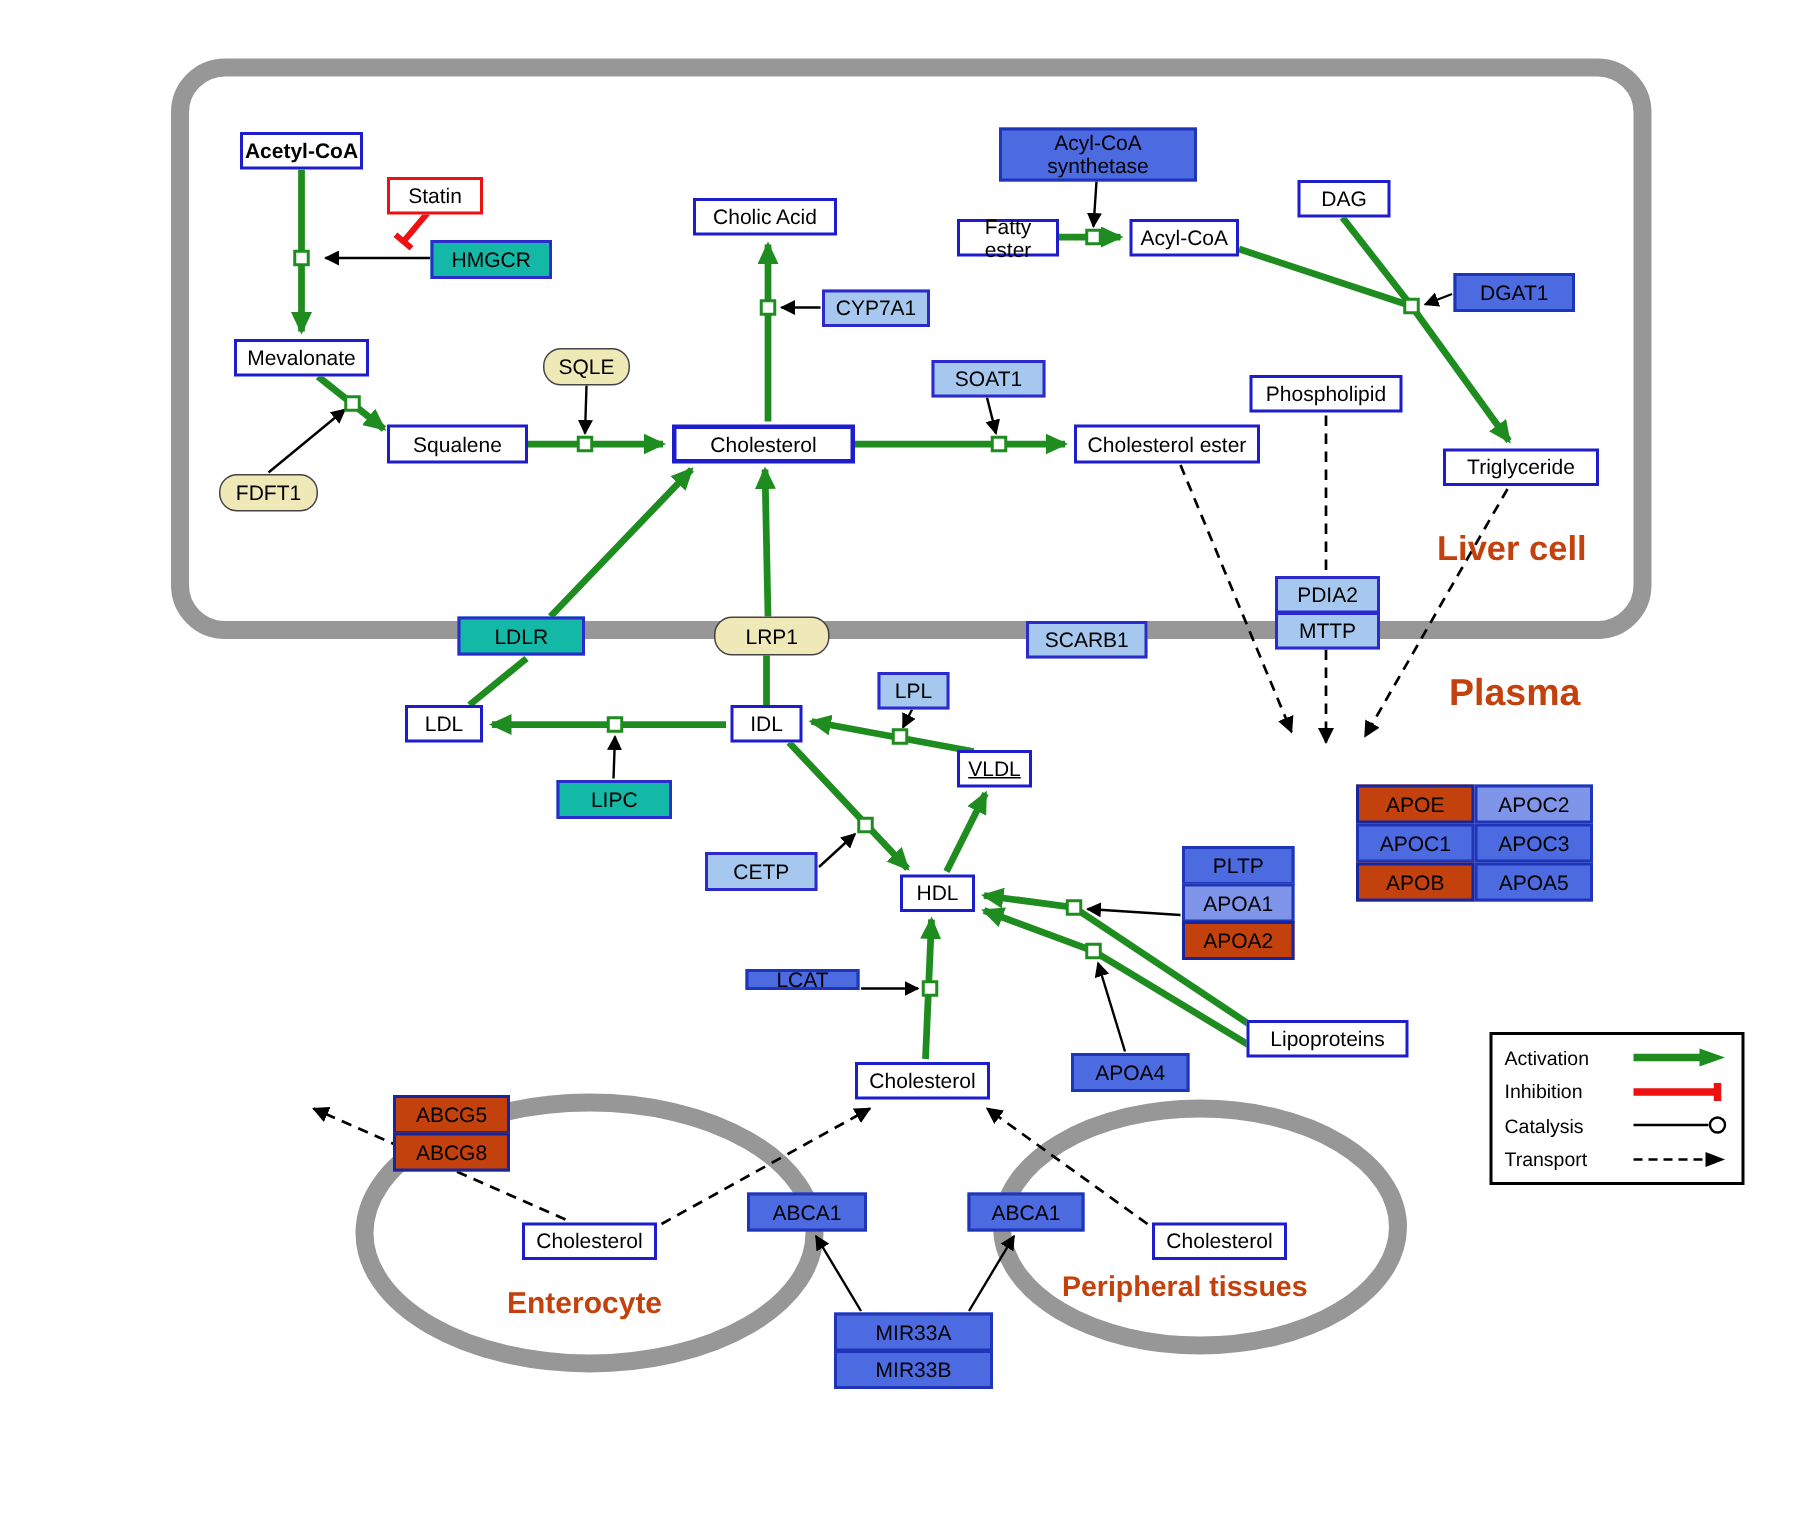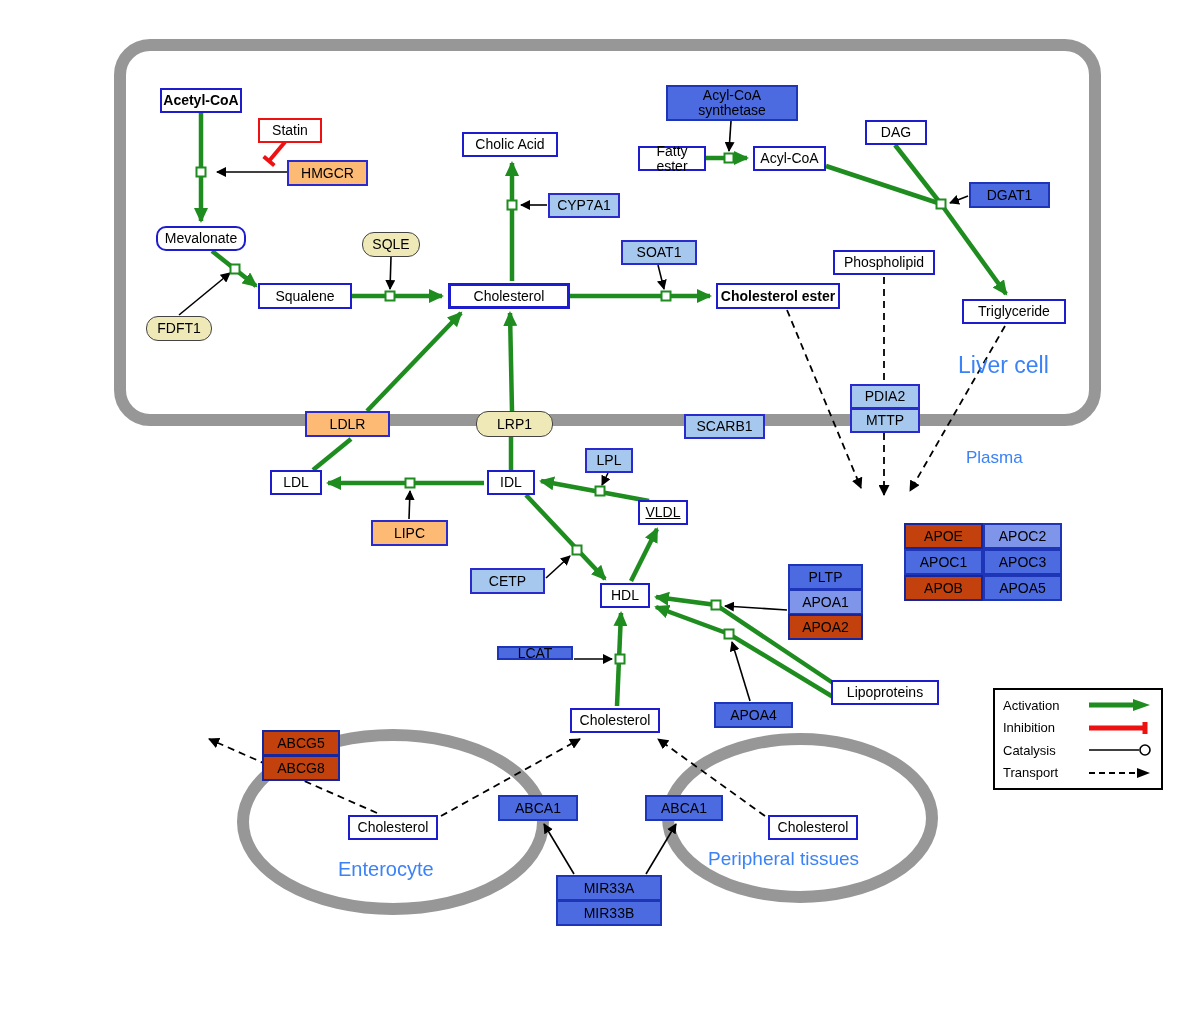--- a/index.html
+++ b/index.html
@@ -13,27 +13,27 @@
   .edge.catalysis{stroke:#000;stroke-width:1.6;}
   .edge.inhibition{stroke:#ee1111;stroke-width:4;}
   .edge.transport{stroke:#000;stroke-width:1.8;stroke-dasharray:7 5;}
   .rxn{fill:#fff;stroke:#1e8c1e;stroke-width:2;}
   .node{position:absolute;display:flex;align-items:center;justify-content:center;
         box-sizing:border-box;text-align:center;font-size:14px;line-height:1.05;color:#000;
         background:#fff;border:2px solid #1d1dcd;white-space:pre-line;pointer-events:auto;}
   .node.metabolite{background:#fff;border-color:#1d1dcd;}
   .node.strong{border-width:3px;}
   .node.statin{background:#fff;border-color:#ee1111;border-width:2.5px;}
-  .node.yellow{background:#fdba74;border-color:#2b2bcd;}
+  .node.yellow{background:#14b8a6;border-color:#2b2bcd;}
   .node.paleyellow{background:#efe9b8;border-color:#444;border-width:1.5px;border-radius:12px;}
   .node.lightblue{background:#a6c8ee;border-color:#2b2bcd;}
   .node.blue{background:#4c6be0;border-color:#1f35b8;}
   .node.bluelight{background:#7e95ea;border-color:#1f35b8;}
   .node.darkblue{background:#c2410c;border-color:#15269e;}
-  .comp-label{position:absolute;font-weight:normal;color:#3b82f6;pointer-events:none;}
+  .comp-label{position:absolute;font-weight:bold;color:#c2410c;pointer-events:none;}
   .legend{position:absolute;left:993px;top:688px;width:170px;height:102px;background:#fff;
           border:2px solid #000;box-sizing:border-box;padding:4px 8px;display:flex;
           flex-direction:column;justify-content:space-around;}
   .legend-row{display:flex;align-items:center;justify-content:space-between;font-size:13px;color:#000;}
   .legend-row svg{flex:none;}
 </style>
 </head>
 <body>
 
 <div id="stage">
@@ -109,29 +109,29 @@
       <rect x="572.5" y="545.5" width="9" height="9" class="rxn"></rect>
       <rect x="615.5" y="654.5" width="9" height="9" class="rxn"></rect>
       <rect x="711.5" y="600.5" width="9" height="9" class="rxn"></rect>
       <rect x="724.5" y="629.5" width="9" height="9" class="rxn"></rect>
     </svg>
 
   <div id="node-layer">
       <div class="node metabolite" style="left: 160px; top: 88px; width: 82px; height: 25px; font-weight: bold;">Acetyl-CoA</div>
       <div class="node statin" style="left: 258px; top: 118px; width: 64px; height: 25px;">Statin</div>
       <div class="node yellow" style="left: 287px; top: 160px; width: 81px; height: 26px;">HMGCR</div>
-      <div class="node metabolite" style="left: 156px; top: 226px; width: 90px; height: 25px; border-radius: 10px;">Mevalonate</div>
+      <div class="node metabolite" style="left: 156px; top: 226px; width: 90px; height: 25px;">Mevalonate</div>
       <div class="node paleyellow" style="left: 362px; top: 232px; width: 58px; height: 25px;">SQLE</div>
       <div class="node paleyellow" style="left: 146px; top: 316px; width: 66px; height: 25px;">FDFT1</div>
       <div class="node metabolite" style="left: 258px; top: 283px; width: 94px; height: 26px;">Squalene</div>
       <div class="node metabolite strong" style="left: 448px; top: 283px; width: 122px; height: 26px;">Cholesterol</div>
       <div class="node metabolite" style="left: 462px; top: 132px; width: 96px; height: 25px;">Cholic Acid</div>
       <div class="node lightblue" style="left: 548px; top: 193px; width: 72px; height: 25px;">CYP7A1</div>
       <div class="node lightblue" style="left: 621px; top: 240px; width: 76px; height: 25px;">SOAT1</div>
-      <div class="node metabolite" style="left: 716px; top: 283px; width: 124px; height: 26px; font-weight: bold;">Cholesterol ester</div>
+      <div class="node metabolite" style="left: 716px; top: 283px; width: 124px; height: 26px;">Cholesterol ester</div>
       <div class="node blue" style="left: 666px; top: 85px; width: 132px; height: 36px;">Acyl-CoA
 synthetase</div>
       <div class="node metabolite" style="left: 638px; top: 146px; width: 68px; height: 25px;">Fatty ester</div>
       <div class="node metabolite" style="left: 753px; top: 146px; width: 73px; height: 25px;">Acyl-CoA</div>
       <div class="node metabolite" style="left: 865px; top: 120px; width: 62px; height: 25px;">DAG</div>
       <div class="node blue" style="left: 969px; top: 182px; width: 81px; height: 26px;">DGAT1</div>
       <div class="node metabolite" style="left: 833px; top: 250px; width: 102px; height: 25px;">Phospholipid</div>
       <div class="node metabolite" style="left: 962px; top: 299px; width: 104px; height: 25px;">Triglyceride</div>
       <div class="node yellow" style="left: 305px; top: 411px; width: 85px; height: 26px;">LDLR</div>
       <div class="node paleyellow" style="left: 476px; top: 411px; width: 77px; height: 26px;">LRP1</div>
@@ -160,21 +160,21 @@
       <div class="node metabolite" style="left: 570px; top: 708px; width: 90px; height: 25px;">Cholesterol</div>
       <div class="node darkblue" style="left: 262px; top: 730px; width: 78px; height: 26px;">ABCG5</div>
       <div class="node darkblue" style="left: 262px; top: 755px; width: 78px; height: 26px;">ABCG8</div>
       <div class="node metabolite" style="left: 348px; top: 815px; width: 90px; height: 25px;">Cholesterol</div>
       <div class="node blue" style="left: 498px; top: 795px; width: 80px; height: 26px;">ABCA1</div>
       <div class="node blue" style="left: 645px; top: 795px; width: 78px; height: 26px;">ABCA1</div>
       <div class="node metabolite" style="left: 768px; top: 815px; width: 90px; height: 25px;">Cholesterol</div>
       <div class="node blue" style="left: 556px; top: 875px; width: 106px; height: 26px;">MIR33A</div>
       <div class="node blue" style="left: 556px; top: 900px; width: 106px; height: 26px;">MIR33B</div>
       <div class="comp-label" style="left: 958px; top: 352px; font-size: 23px;">Liver cell</div>
-      <div class="comp-label" style="left: 966px; top: 448px; font-size: 17px;">Plasma</div>
+      <div class="comp-label" style="left: 966px; top: 448px; font-size: 25px;">Plasma</div>
       <div class="comp-label" style="left: 338px; top: 858px; font-size: 20px;">Enterocyte</div>
       <div class="comp-label" style="left: 708px; top: 848px; font-size: 19px; text-align: center;">Peripheral tissues</div>
     </div>
 
   <div class="legend">
     <div class="legend-row">
       <span>Activation</span>
       <svg width="66" height="16">
         <line x1="2" y1="8" x2="48" y2="8" stroke="#1e8c1e" stroke-width="5"></line>
         <path d="M46,2 L63,8 L46,14 z" fill="#1e8c1e"></path>

